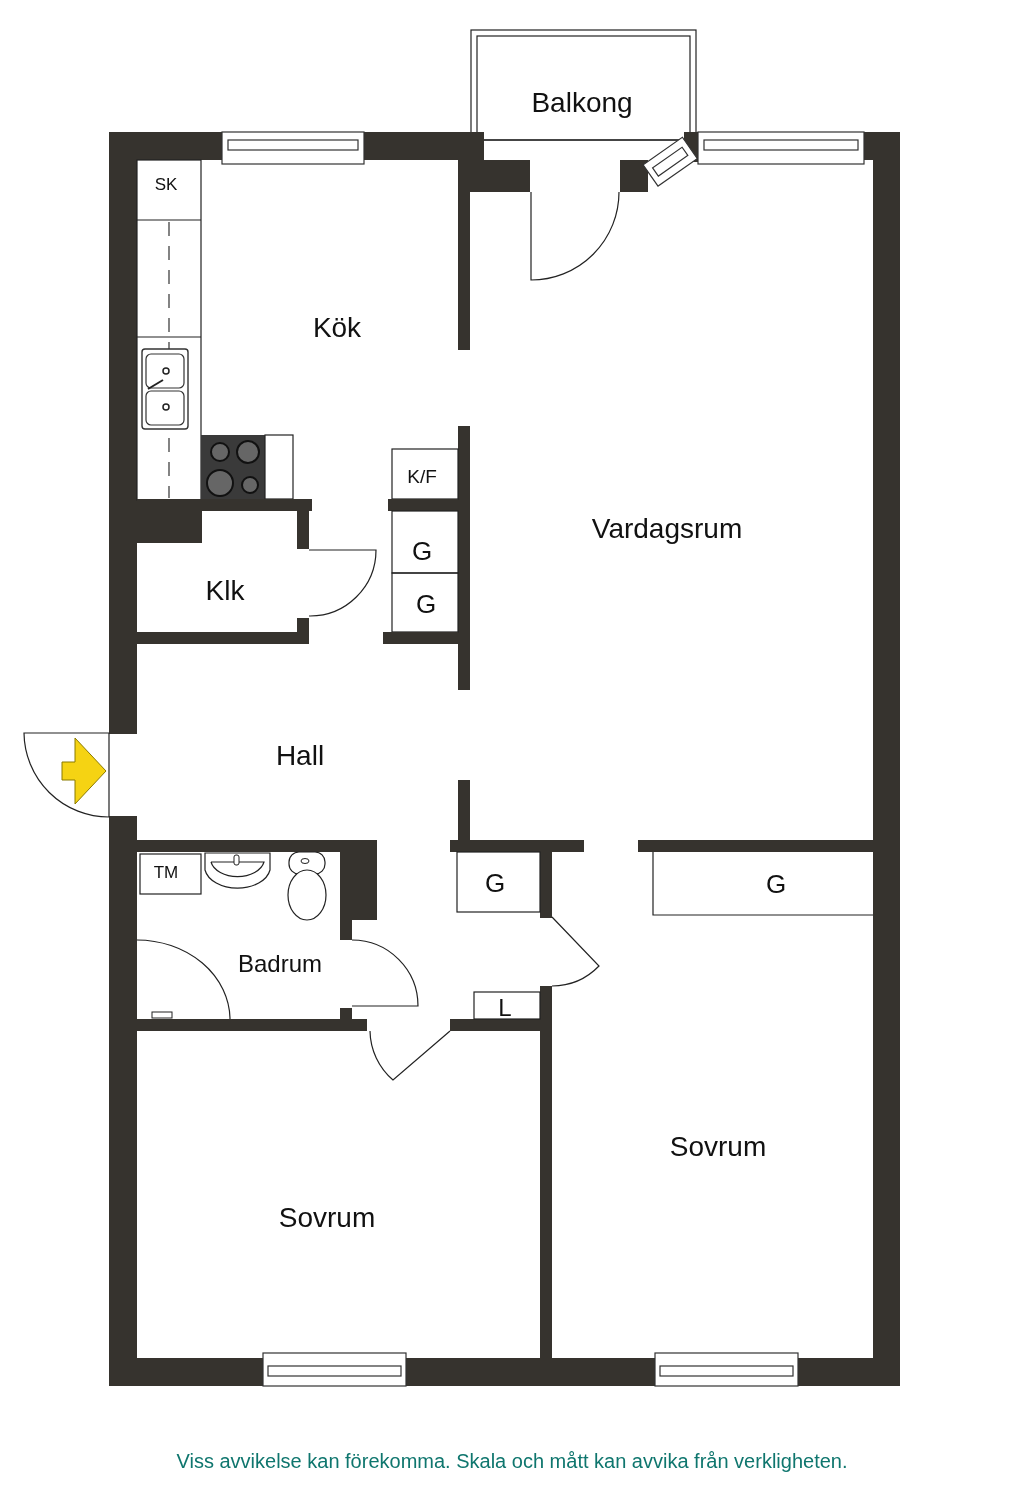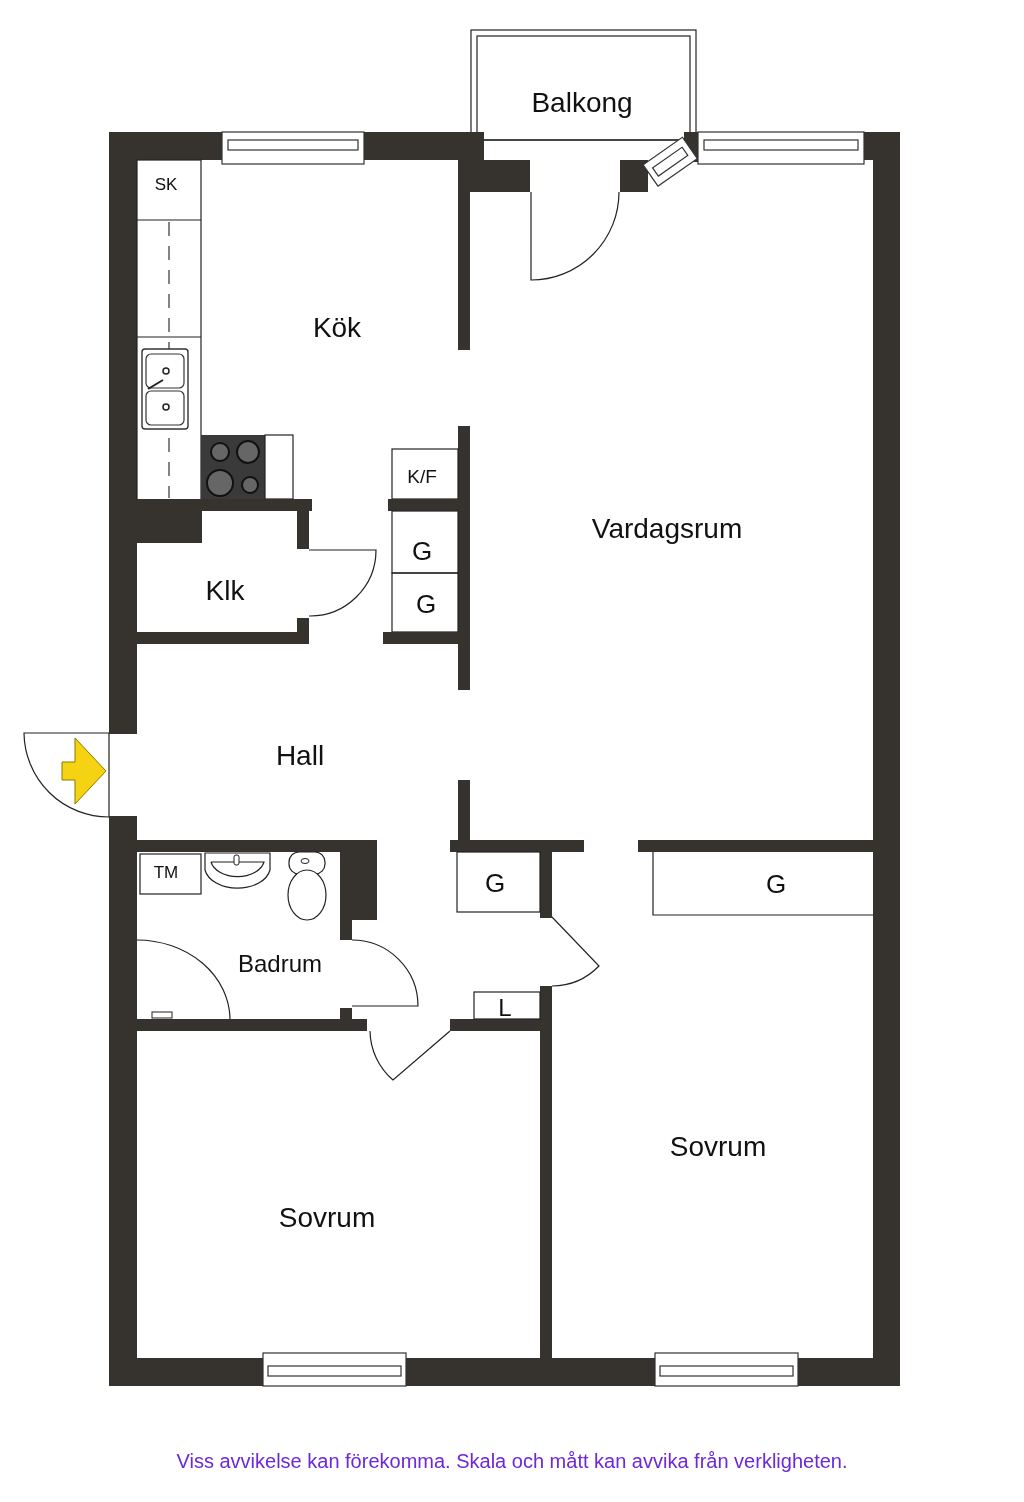--- a/index.html
+++ b/index.html
@@ -3,21 +3,21 @@
 <meta charset="utf-8">
 <style>
   html, body { margin:0; padding:0; background:#ffffff; }
   body { width:1024px; height:1502px; position:relative; overflow:hidden; font-family:"Liberation Sans", "DejaVu Sans", sans-serif; }
   svg { position:absolute; left:0; top:0; }
   .wall { fill:#36332e; }
   .thin { fill:none; stroke:#222; stroke-width:1.2; }
   .win { fill:#fff; stroke:#333; stroke-width:1.2; }
   .room-label { font-family:"Liberation Sans", sans-serif; fill:#111; }
   .small-label { font-family:"Liberation Sans", sans-serif; fill:#111; }
-  #disclaimer { position:absolute; left:0; width:1024px; top:1450px; text-align:center; font-size:20px; color:#6d28d9; font-family:"Liberation Sans", sans-serif; }
+  #disclaimer { position:absolute; left:0; width:1024px; top:1450px; text-align:center; font-size:20px; color:#0f766e; font-family:"Liberation Sans", sans-serif; }
 </style>
 </head>
 <body>
 
 <svg width="1024" height="1502" viewBox="0 0 1024 1502">
 
   <g>
     <rect x="471" y="30" width="225" height="110" class="thin"></rect>
     <rect x="477" y="36" width="213" height="104" class="thin"></rect>
   </g>

